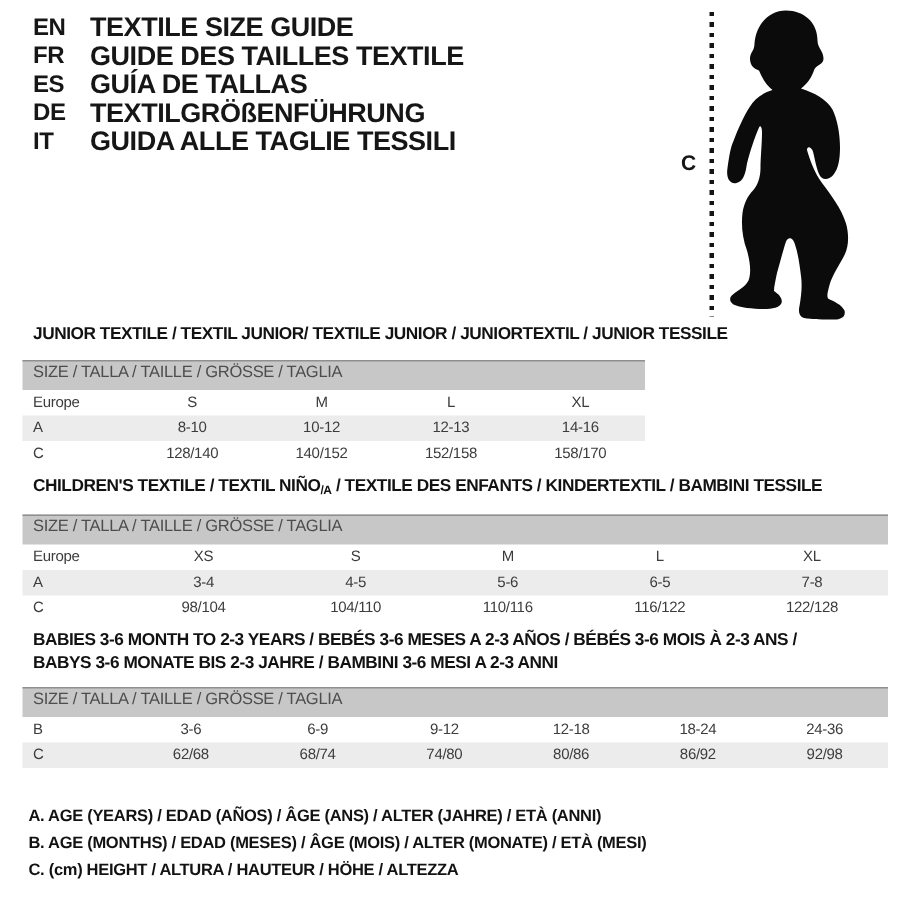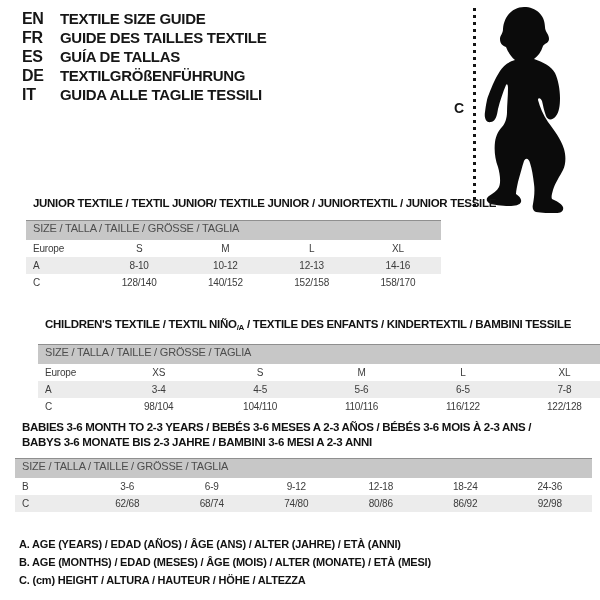--- a/index.html
+++ b/index.html
@@ -17,33 +17,33 @@
     width:600px;height:600px;
     background:#ffffff;
     font-family:"Liberation Sans", sans-serif;
     color:var(--ink);
     overflow:hidden;
   }
   
   .lang-block{position:absolute;top:9px;left:22px;}
   .lang-row{display:flex;height:19px;line-height:19px;}
   .lang-code{width:38px;font-size:16px;font-weight:bold;letter-spacing:-0.3px;}
-  .lang-text{font-size:15px;font-weight:bold;letter-spacing:-0.3px;white-space:nowrap;}
+  .lang-text{font-size:18px;font-weight:bold;letter-spacing:-0.3px;white-space:nowrap;}
   
   .figure-block{position:absolute;top:0;left:440px;width:160px;height:220px;}
   .c-label{position:absolute;left:14px;top:100px;font-size:14px;font-weight:bold;}
   .dotted-line{
     position:absolute;left:33px;top:8px;width:3px;height:203px;
     background:repeating-linear-gradient(to bottom,#141414 0 3px,transparent 3px 7px);
   }
   .figure-svg{position:absolute;left:30px;top:0;}
   
   .table-section{position:absolute;left:0;width:600px;}
-  .sec1{top:196px;padding-left:11px;}
-  .sec2{top:317px;padding-left:23px;}
+  .sec1{top:216px;}
+  .sec2{top:317px;}
   .sec3{top:420px;}
   .section-title{
     margin-left:22px;
     font-size:11.5px;font-weight:bold;letter-spacing:-0.3px;
     line-height:15px;white-space:nowrap;color:#121212;
   }
   .title-sub{font-size:8px;vertical-align:-2px;}
   .size-table{margin-left:15px;margin-top:9px;}
   .sec3 .size-table{margin-top:8px;}
   .w-narrow{width:415px;}

